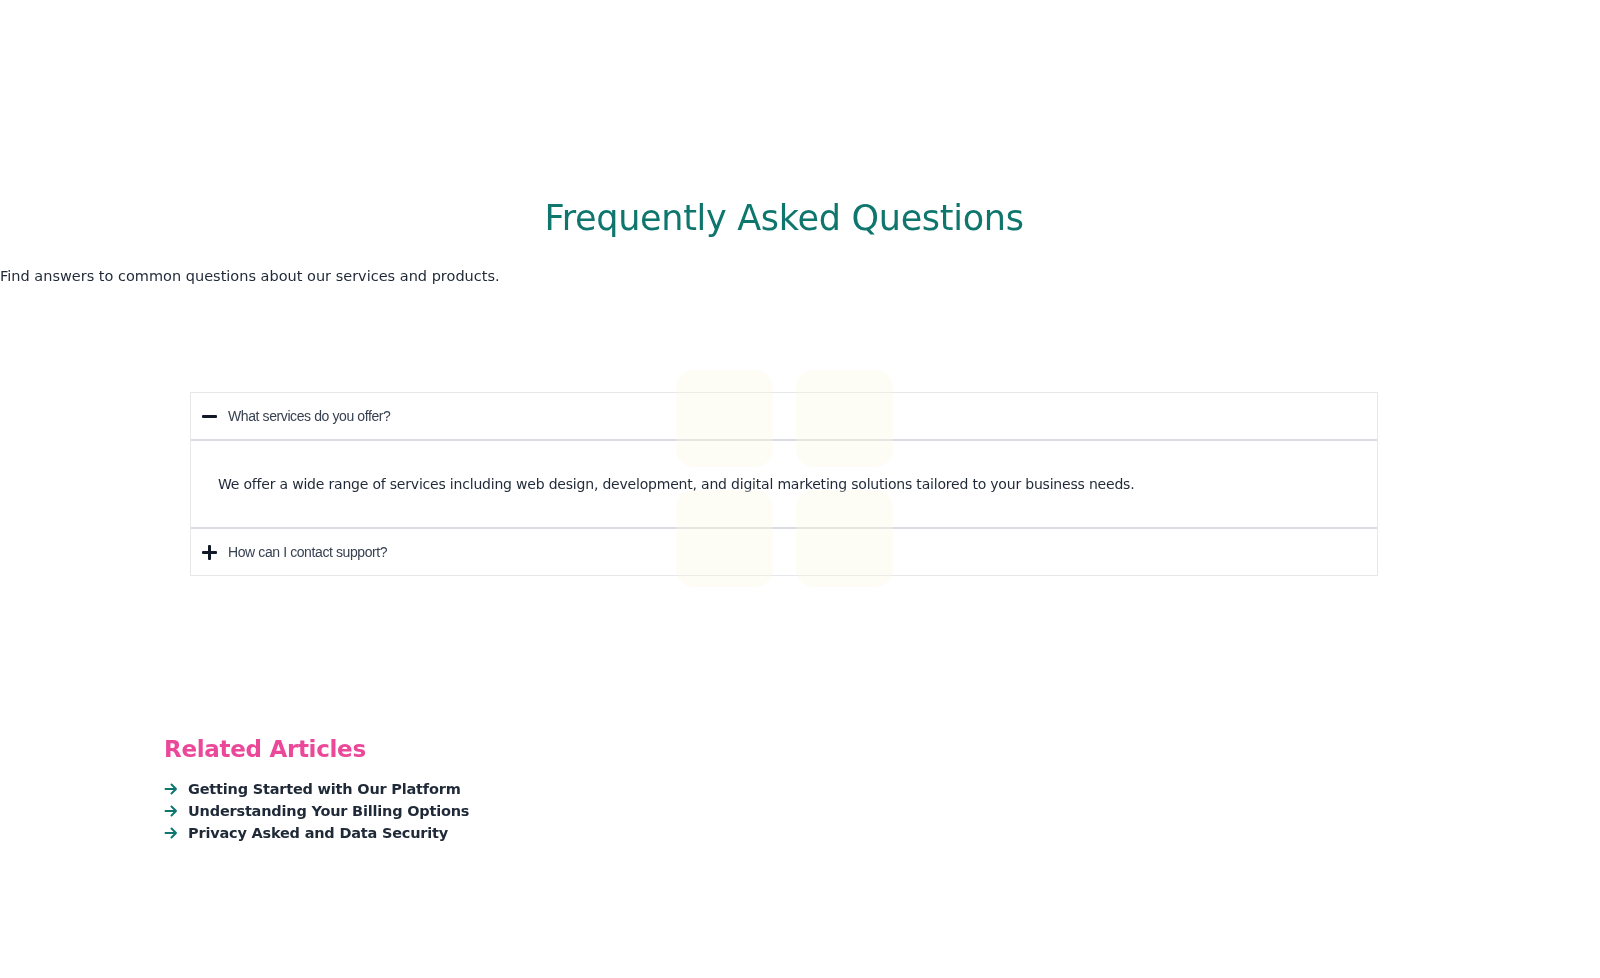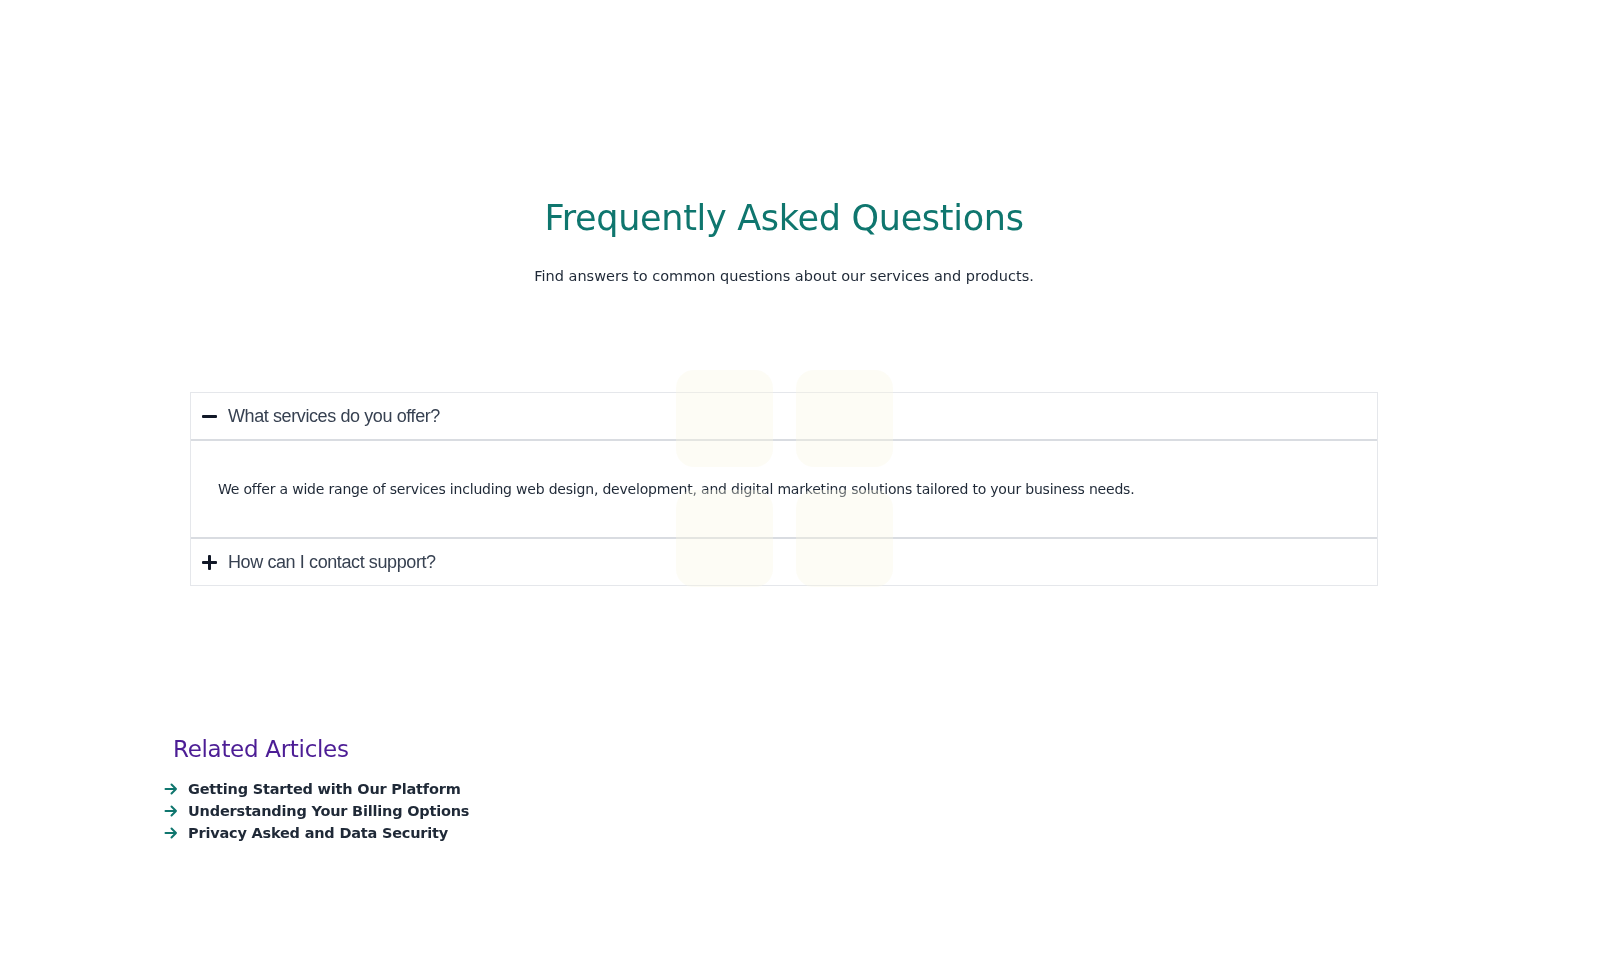--- a/index.html
+++ b/index.html
@@ -25,21 +25,20 @@
       font-size: 35px;
       font-weight: normal;
       color: #0f766e;
       letter-spacing: -0.3px;
     }
     .faq-subtitle {
       position: absolute;
       top: 268px;
       left: 0;
       width: 1568px;
-      text-align: center;
       font-size: 14.5px;
       color: #1f2937;
     }
     
     .watermark {
       position: absolute;
       left: 676px;
       top: 370px;
       display: grid;
       grid-template-columns: 97px 97px;
@@ -88,48 +87,47 @@
     }
     .acc-icon .bar-v {
       position: absolute;
       left: 6px; top: 0;
       width: 3px; height: 15px;
       background: #111827;
       border-radius: 1px;
     }
     .acc-question {
       font-family: "Liberation Sans", sans-serif;
-      font-size: 18px;
+      font-size: 14px;
       color: #374151;
       letter-spacing: -0.4px;
     }
     .acc-body {
       border-top: 2px solid #d9dce1;
-      height: 98px;
+      height: 88px;
       display: flex;
       align-items: center;
       padding-left: 27px;
     }
     .acc-answer {
       font-size: 14px;
       color: #1f2937;
       letter-spacing: -0.2px;
     }
     .related {
       position: absolute;
       left: 164px;
       top: 736px;
     }
     .related-title {
       font-size: 23px;
-      font-weight: normal;
-      color: #4c1d95;
+      font-weight: bold;
+      color: #ec4899;
       letter-spacing: -0.3px;
       margin-bottom: 16px;
-      margin-left: 9px;
     }
     .related-list { list-style: none; }
     .related-item {
       display: flex;
       align-items: center;
       height: 22px;
       cursor: pointer;
       font-weight: bold;
     }
     .arrow-icon {

